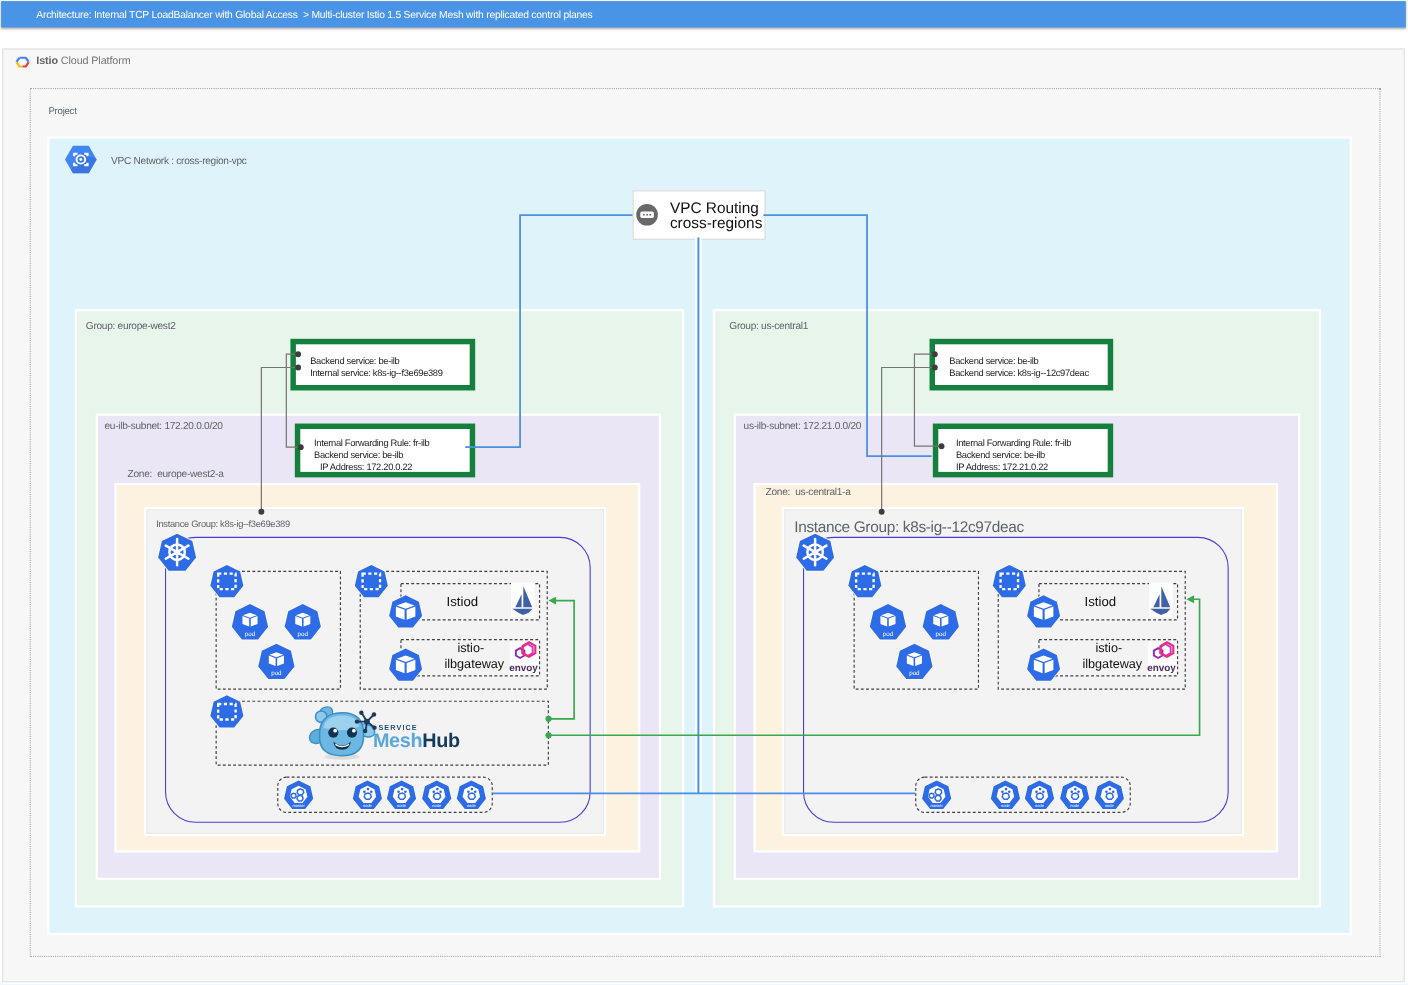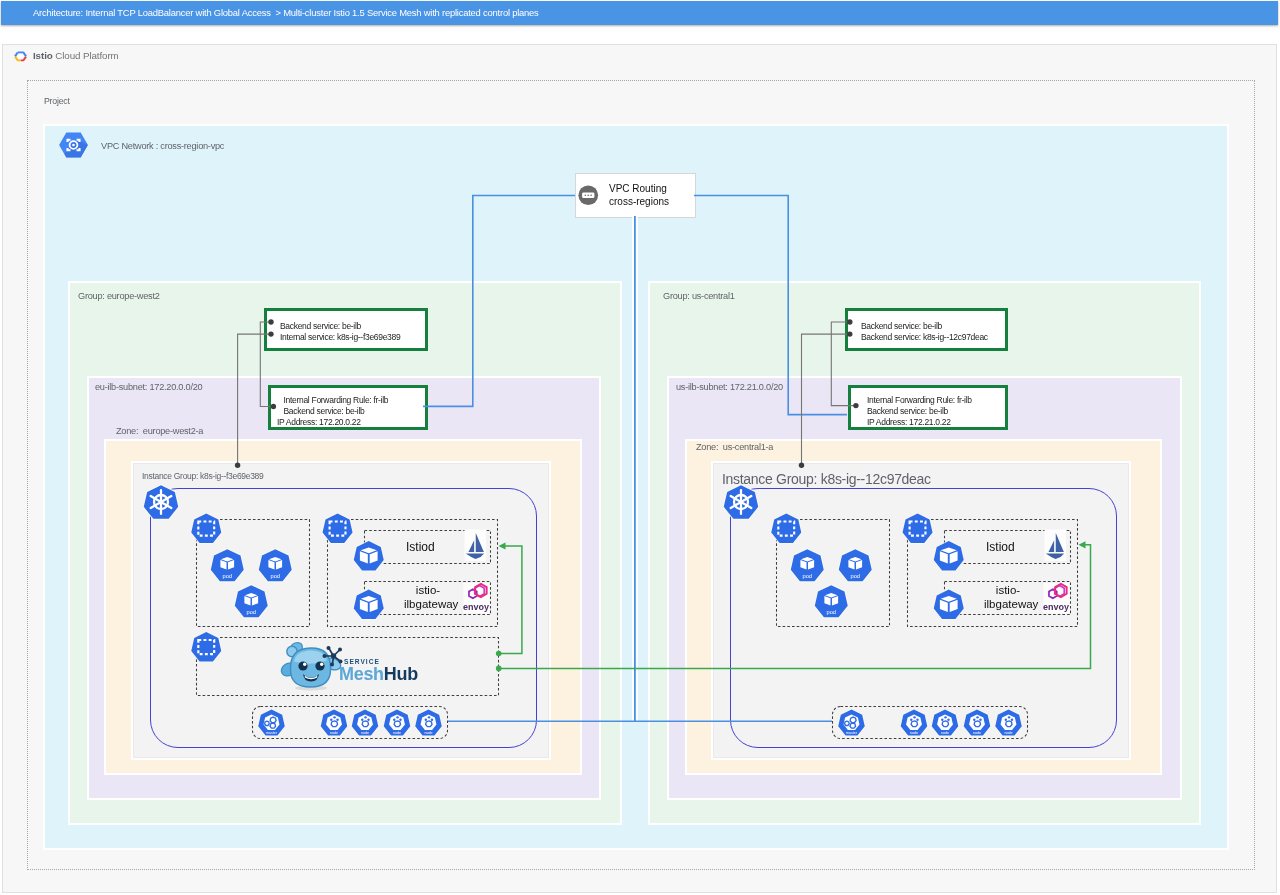--- a/index.html
+++ b/index.html
@@ -9,24 +9,24 @@
   font-size:9.4px;letter-spacing:-0.2px;line-height:24px;padding-left:32px;box-shadow:0 1px 2px rgba(120,100,90,.55)}
 #panel{position:absolute;left:2px;top:44px;width:1273px;height:847px;background:#f7f7f7;border:1px solid #e0e0e0}
 #project{position:absolute;left:27px;top:80px;width:1226px;height:788px;border:1px dotted #a8a8a8}
 #vpcbox{position:absolute;left:45px;top:126px;width:1182px;height:722px;background:#dff3fb;box-shadow:0 0 0 2px #fff}
 .region{position:absolute;top:283px;width:550px;height:540px;background:#e8f5ea;box-shadow:0 0 0 2px #fff}
 .subnet{position:absolute;top:378px;width:510px;height:420px;background:#ebe6f6;box-shadow:0 0 0 2px #fff}
 .zone{position:absolute;top:441px;width:474px;height:332px;background:#fdf2df;box-shadow:0 0 0 2px #fff}
 .ig{position:absolute;top:463px;width:414px;height:293px;background:#f3f3f4;border:1px solid #e9e9e9;box-shadow:0 0 0 2px #fff}
 .cluster{position:absolute;top:488px;width:385px;height:258px;border:1.4px solid #4642cf;border-radius:28px}
 .dashbox{position:absolute}
-.callout{position:absolute;background:#fff;border:3px solid #15803d;font-size:8.5px;color:#1d1d1d;letter-spacing:-0.3px}
+.callout{position:absolute;background:#fff;border:5px solid #15803d;font-size:8.5px;color:#1d1d1d;letter-spacing:-0.3px}
 .callout div{white-space:nowrap}
 #routing{position:absolute;left:575px;top:173px;width:119px;height:43px;background:#fff;border:1px solid #d6d6d6}
-#routing .t{position:absolute;left:33px;top:9px;font-size:10px;color:#111;line-height:12.5px}
+#routing .t{position:absolute;left:33px;top:9px;font-size:14px;color:#111;line-height:12.5px}
 </style></head>
 <body>
 <div id="topbar">Architecture: Internal TCP LoadBalancer with Global Access&nbsp; &gt; Multi-cluster Istio 1.5 Service Mesh with replicated control planes</div>
 <div id="panel"></div>
 <div class="lbl" style="left:33px;top:50px;font-size:9.8px;letter-spacing:-0.1px;color:#757575"><b style="color:#5f6368">Istio</b> Cloud Platform</div>
 <div id="project"></div>
 <div class="lbl" style="left:44px;top:96px;font-size:8.8px">Project</div>
 <div id="vpcbox"></div>
 <div class="lbl" style="left:101px;top:141px">VPC Network : cross-region-vpc</div>
 
@@ -83,21 +83,21 @@
   <div style="margin:10px 0 0 13px">Backend service: be-ilb</div>
   <div style="margin:1.5px 0 0 13px">Internal service: k8s-ig--f3e69e389</div>
 </div>
 <div class="callout" style="left:845px;top:307.5px;width:157px;height:37px">
   <div style="margin:10px 0 0 13px">Backend service: be-ilb</div>
   <div style="margin:1.5px 0 0 13px">Backend service: k8s-ig--12c97deac</div>
 </div>
 <div class="callout" style="left:268px;top:385px;width:154px;height:39px">
   <div style="margin:7px 0 0 12.5px">Internal Forwarding Rule: fr-ilb</div>
   <div style="margin:1px 0 0 12.5px">Backend service: be-ilb</div>
-  <div style="margin:1px 0 0 6px">IP Address: 172.20.0.22</div>
+  <div style="margin:1px 0 0 18px">IP Address: 172.20.0.22</div>
 </div>
 <div class="callout" style="left:848px;top:385px;width:154px;height:39px">
   <div style="margin:7px 0 0 16px">Internal Forwarding Rule: fr-ilb</div>
   <div style="margin:1px 0 0 16px">Backend service: be-ilb</div>
   <div style="margin:1px 0 16px 16px">IP Address: 172.21.0.22</div>
 </div>
 
 <svg id="overlay" class="abs" style="left:0;top:0" width="1280" height="895" viewBox="0 0 1280 895">
 <defs>
 <path id="hep7" d="M50,2 L89.5,21.2 L99.2,63.8 L71.9,98 L28.1,98 L0.8,63.8 L10.5,21.2 Z"></path>

